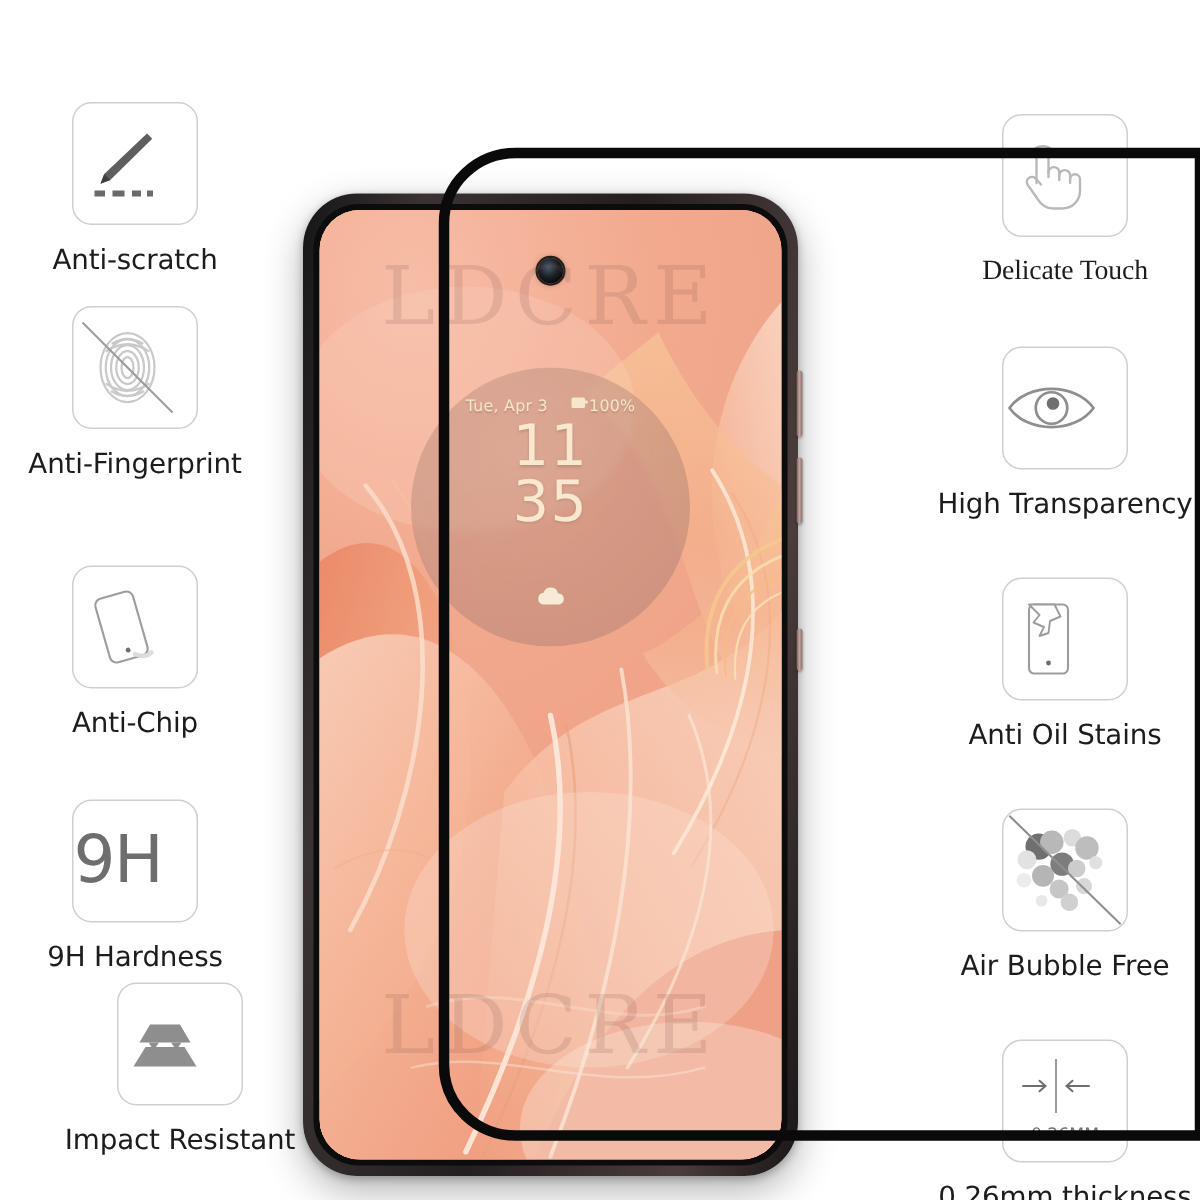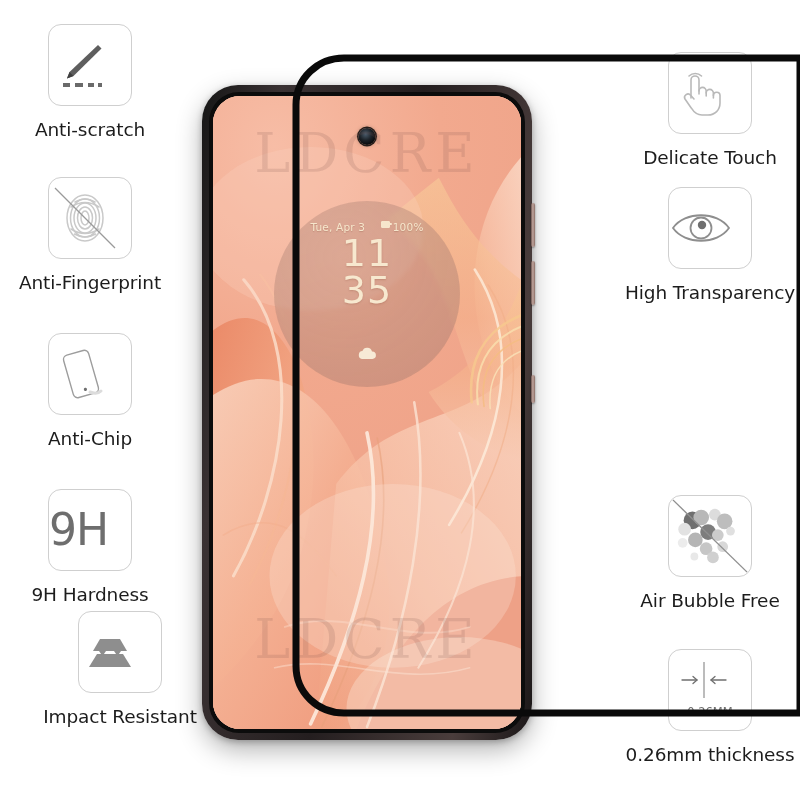--- a/index.html
+++ b/index.html
@@ -226,21 +226,21 @@
 
   
   #glass-overlay {
     position: absolute;
     left: 0; top: 0;
     width: 800px; height: 800px;
     pointer-events: none;
     z-index: 20;
   }
 
-  .stage-wrap { position: absolute; inset: 0; }
+  .stage-wrap { position: absolute; inset: 0; margin-top: 44px; }
 </style>
 </head>
 <body>
 
 <div class="stage-wrap">
 
   <div class="feature-col left">
 
     <div class="feature" style="top:24px;">
       <div class="icon-box">
@@ -253,21 +253,21 @@
             <line x1="14" y1="49" x2="21" y2="49"></line>
             <line x1="26" y1="49" x2="34" y2="49"></line>
             <line x1="39" y1="49" x2="45" y2="49"></line>
             <line x1="49" y1="49" x2="53" y2="49"></line>
           </g>
         </svg>
       </div>
       <div class="feature-label">Anti-scratch</div>
     </div>
 
-    <div class="feature" style="top:177px;">
+    <div class="feature" style="top:160px;">
       <div class="icon-box">
         <svg width="72" height="72" viewBox="0 0 72 72">
           <g fill="none" stroke="#c9c9c9" stroke-width="1.5" stroke-linecap="round">
             <ellipse cx="36" cy="36" rx="18" ry="23"></ellipse>
             <ellipse cx="36" cy="36" rx="14.5" ry="19"></ellipse>
             <ellipse cx="36" cy="36" rx="11" ry="15"></ellipse>
             <ellipse cx="36" cy="36" rx="7.5" ry="11"></ellipse>
             <ellipse cx="36" cy="36" rx="4" ry="7"></ellipse>
             <path d="M22 25 q14 -9 28 0"></path>
             <path d="M22 47 q14 9 28 0"></path>
@@ -308,21 +308,21 @@
           <polygon points="20,24 27,24 23.5,29" fill="#8e8e8e"></polygon>
           <polygon points="35,24 42,24 38.5,29" fill="#8e8e8e"></polygon>
         </svg>
       </div>
       <div class="feature-label">Impact Resistant</div>
     </div>
   </div>
 
   <div class="feature-col right">
 
-    <div class="feature" style="top:52px;">
+    <div class="feature" style="top:32px;font-family:Liberation Serif, serif;">
       <div class="icon-box">
         <svg width="58" height="58" viewBox="0 0 58 58">
           <g fill="none" stroke="#b9b9b9" stroke-width="1.6" stroke-linecap="round" stroke-linejoin="round">
             <path d="M22 34 V16 a4 4 0 0 1 8 0 v14"></path>
             <path d="M30 27 a3.6 3.6 0 0 1 7.2 0 v5"></path>
             <path d="M37.2 29 a3.6 3.6 0 0 1 7.2 0 v5"></path>
             <path d="M44.4 31.5 a3.3 3.3 0 0 1 6.6 0 v7.5 c0 7 -5 12 -12 12 h-6 c-5 0 -8 -2.6 -10.6 -6.8 L16 35 a3.4 3.4 0 0 1 5.6 -3.8 L25 35"></path>
             <path d="M20 12 a9 9 0 0 1 12.5 0"></path>
           </g>
         </svg>
@@ -335,20 +335,30 @@
         <svg width="64" height="48" viewBox="0 0 64 48">
           <path d="M4 24 C16 7, 48 7, 60 24 C48 41, 16 41, 4 24 Z" fill="none" stroke="#8e8e8e" stroke-width="1.8"></path>
           <circle cx="32" cy="24" r="10.5" fill="none" stroke="#8e8e8e" stroke-width="1.8"></circle>
           <path d="M32 17 a7 7 0 0 1 3.5 13 a7 7 0 0 0 -3.5 -13 Z" fill="#6f6f6f"></path>
           <circle cx="33" cy="21" r="4.2" fill="#6f6f6f"></circle>
         </svg>
       </div>
       <div class="feature-label wide">High Transparency</div>
     </div>
 
+    <div class="feature" style="top:341px;">
+      <div class="icon-box">
+        <svg width="58" height="62" viewBox="0 0 58 62">
+          <rect x="17" y="8" width="26" height="46" rx="3.5" fill="#ffffff" stroke="#9d9d9d" stroke-width="1.4"></rect>
+          <path d="M17 8 L24 15 L20 20 L27 23 L24 29 L30 27 L31 19 L38 16 L34 8 Z" fill="#ffffff" stroke="#9d9d9d" stroke-width="1.3" stroke-linejoin="round"></path>
+          <circle cx="30" cy="47" r="1.6" fill="#6e6e6e"></circle>
+        </svg>
+      </div>
+      <div class="feature-label">Anti Oil Stains</div>
+    </div>
 
     <div class="feature" style="top:495px;">
       <div class="icon-box">
         <svg width="84" height="82" viewBox="0 0 84 82">
           <g>
             <circle cx="24" cy="25" r="9" fill="#6f6f6f"></circle>
             <circle cx="33" cy="22" r="8" fill="#b8b8b8"></circle>
             <circle cx="47" cy="19" r="6" fill="#dcdcdc"></circle>
             <circle cx="57" cy="26" r="8" fill="#bdbdbd"></circle>
             <circle cx="16" cy="34" r="6.5" fill="#e2e2e2"></circle>

